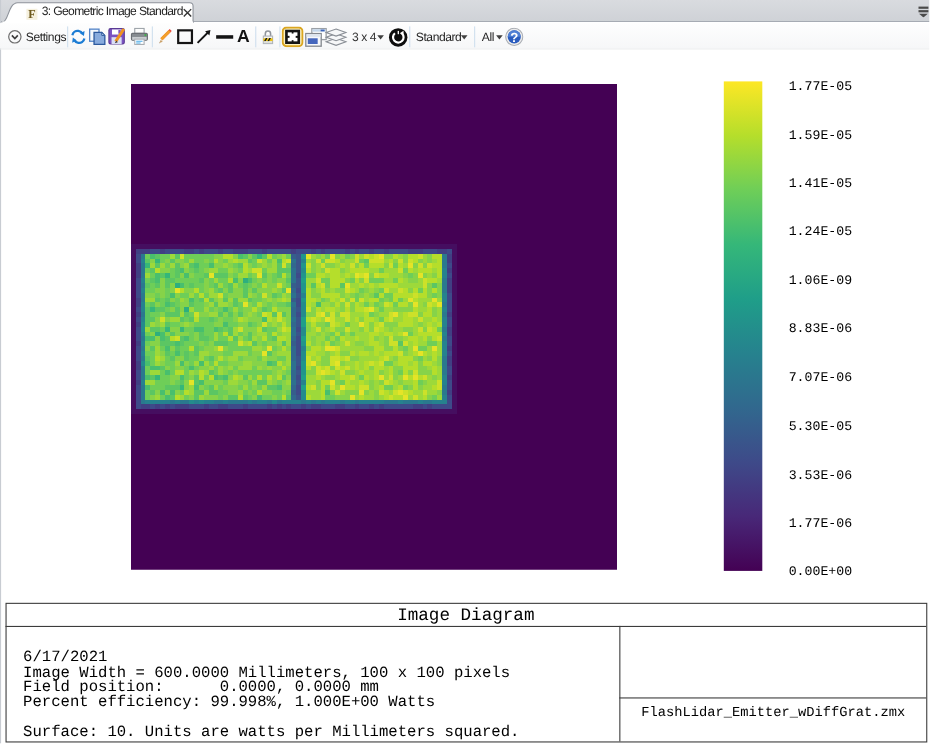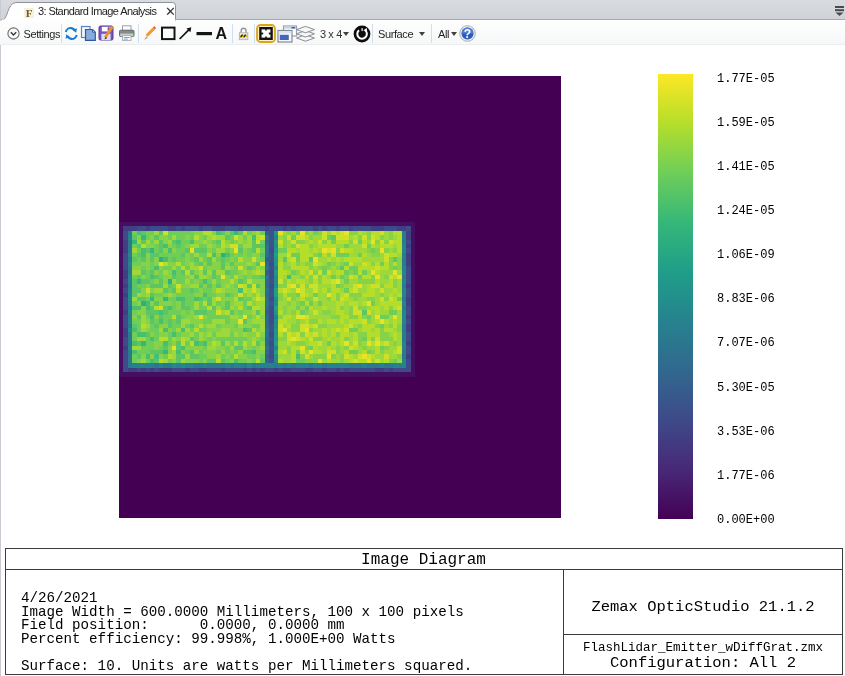--- a/index.html
+++ b/index.html
@@ -38,21 +38,21 @@
 <body>
 <div id="page">
 
   <div class="abs" id="tabstrip"></div>
   <div class="abs" id="leftedge"></div>
   <svg class="abs" id="tabsvg" width="182" height="21">
     <path d="M2,20.5 C8,20 7,3 16,2.5 L172.5,2.5 Q175.5,2.5 175.5,5.5 L175.5,21 L2,21 Z" fill="#ffffff" stroke="#8e939b" stroke-width="1"></path>
     <rect x="2" y="19.5" width="173.5" height="2.5" fill="#ffffff"></rect>
   </svg>
   <div class="abs" id="fbox">F</div>
-  <div class="abs" id="tabtxt">3: Standard Image Analysis</div>
+  <div class="abs" id="tabtxt">3: Geometric Image Standard</div>
   <div class="abs" id="tabx">✕</div>
   <svg class="abs" id="menuicon" width="12" height="11" style="left:834px">
     <rect x="1" y="1" width="9" height="2" fill="#4a4a4a"></rect>
     <rect x="1" y="4.2" width="9" height="2" fill="#4a4a4a"></rect>
     <path d="M1.5,7.5 L9.5,7.5 L5.5,11 Z" fill="#4a4a4a"></path>
   </svg>
 
   <div class="abs" id="toolbar"></div>
 
   <svg class="abs" style="left:6.5px;top:27px" width="14" height="14">
@@ -148,21 +148,21 @@
   <div class="caret" style="left:343px"></div>
 
   <svg class="abs" style="left:353px;top:25px" width="18" height="18">
     <circle cx="9" cy="9" r="8.4" fill="#0d0d0d"></circle>
     <path d="M6,5.2 A4.8,4.8 0 1 0 12.4,5.4" fill="none" stroke="#ffffff" stroke-width="2"></path>
     <polygon points="13.8,3 14,7.2 10.4,5.2" fill="#ffffff"></polygon>
     <rect x="8.3" y="2.6" width="1.6" height="3.6" fill="#0d0d0d"></rect>
     <rect x="8.5" y="3.1" width="1.2" height="3" fill="#ffffff"></rect>
   </svg>
   <div class="sep" style="left:372px"></div>
-  <div class="ttxt" style="left:378px">Surface</div>
+  <div class="ttxt" style="left:378px">Standard</div>
   <div class="caret" style="left:419px"></div>
   <div class="sep" style="left:431px"></div>
   <div class="ttxt" style="left:438px">All</div>
   <div class="caret" style="left:451px"></div>
 
   <svg class="abs" style="left:459px;top:25px" width="17" height="17">
     <circle cx="8.5" cy="8.5" r="7.8" fill="#ececec" stroke="#a9adb3" stroke-width="1"></circle>
     <circle cx="8.5" cy="8.5" r="6" fill="#2a5cbe"></circle>
     <path d="M8.5,2.5 A6,6 0 0 1 14.5,8.5 L2.5,8.5 A6,6 0 0 1 8.5,2.5" fill="#4f7fd4"></path>
     <text x="8.5" y="13" text-anchor="middle" font-family="Liberation Sans,sans-serif" font-weight="bold" font-size="12" fill="#ffffff">?</text>
@@ -205,22 +205,20 @@
   <div class="clab" style="top:378.6px">5.30E-05</div>
   <div class="clab" style="top:422.7px">3.53E-06</div>
   <div class="clab" style="top:466.8px">1.77E-06</div>
   <div class="clab" style="top:511.0px">0.00E+00</div>
 
   <div class="bb" style="left:5px;top:548px;width:836px;height:125px;"></div>
   <div class="abs" style="left:5px;top:569px;width:837px;height:1px;background:#3c3c3c"></div>
   <div class="abs" style="left:563px;top:569px;width:1px;height:105px;background:#3c3c3c"></div>
   <div class="abs" style="left:563px;top:634px;width:279px;height:1px;background:#3c3c3c"></div>
   <div class="mono" style="left:5px;top:551px;width:837px;text-align:center;font-size:16px">Image Diagram</div>
-  <pre class="mono" style="left:21px;top:592px;margin:0;font-size:14.2px;line-height:13.6px">4/26/2021
+  <pre class="mono" style="left:21px;top:592px;margin:0;font-size:14.2px;line-height:13.6px">6/17/2021
 Image Width = 600.0000 Millimeters, 100 x 100 pixels
 Field position:      0.0000, 0.0000 mm
 Percent efficiency: 99.998%, 1.000E+00 Watts
 
 Surface: 10. Units are watts per Millimeters squared.</pre>
-  <div class="mono" style="left:564px;top:598px;width:278px;text-align:center;font-size:15.5px">Zemax OpticStudio 21.1.2</div>
   <div class="mono" style="left:564px;top:641px;width:278px;text-align:center;font-size:12.5px">FlashLidar_Emitter_wDiffGrat.zmx</div>
-  <div class="mono" style="left:564px;top:654px;width:278px;text-align:center;font-size:15.5px">Configuration: All 2</div>
 </div>
 
 </body></html>

